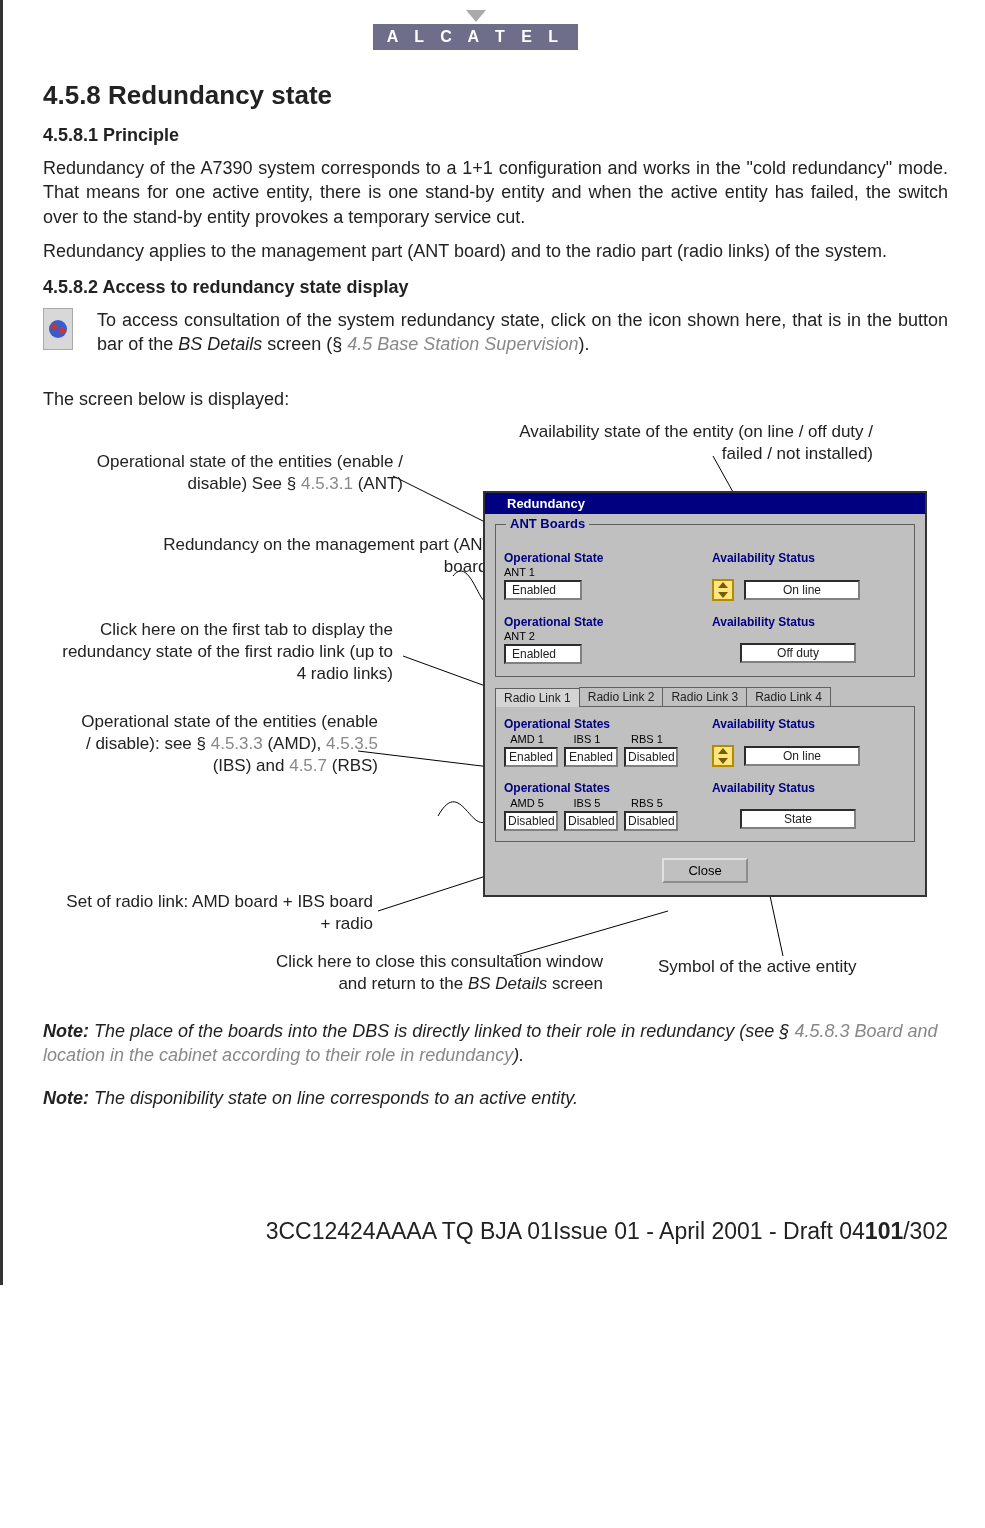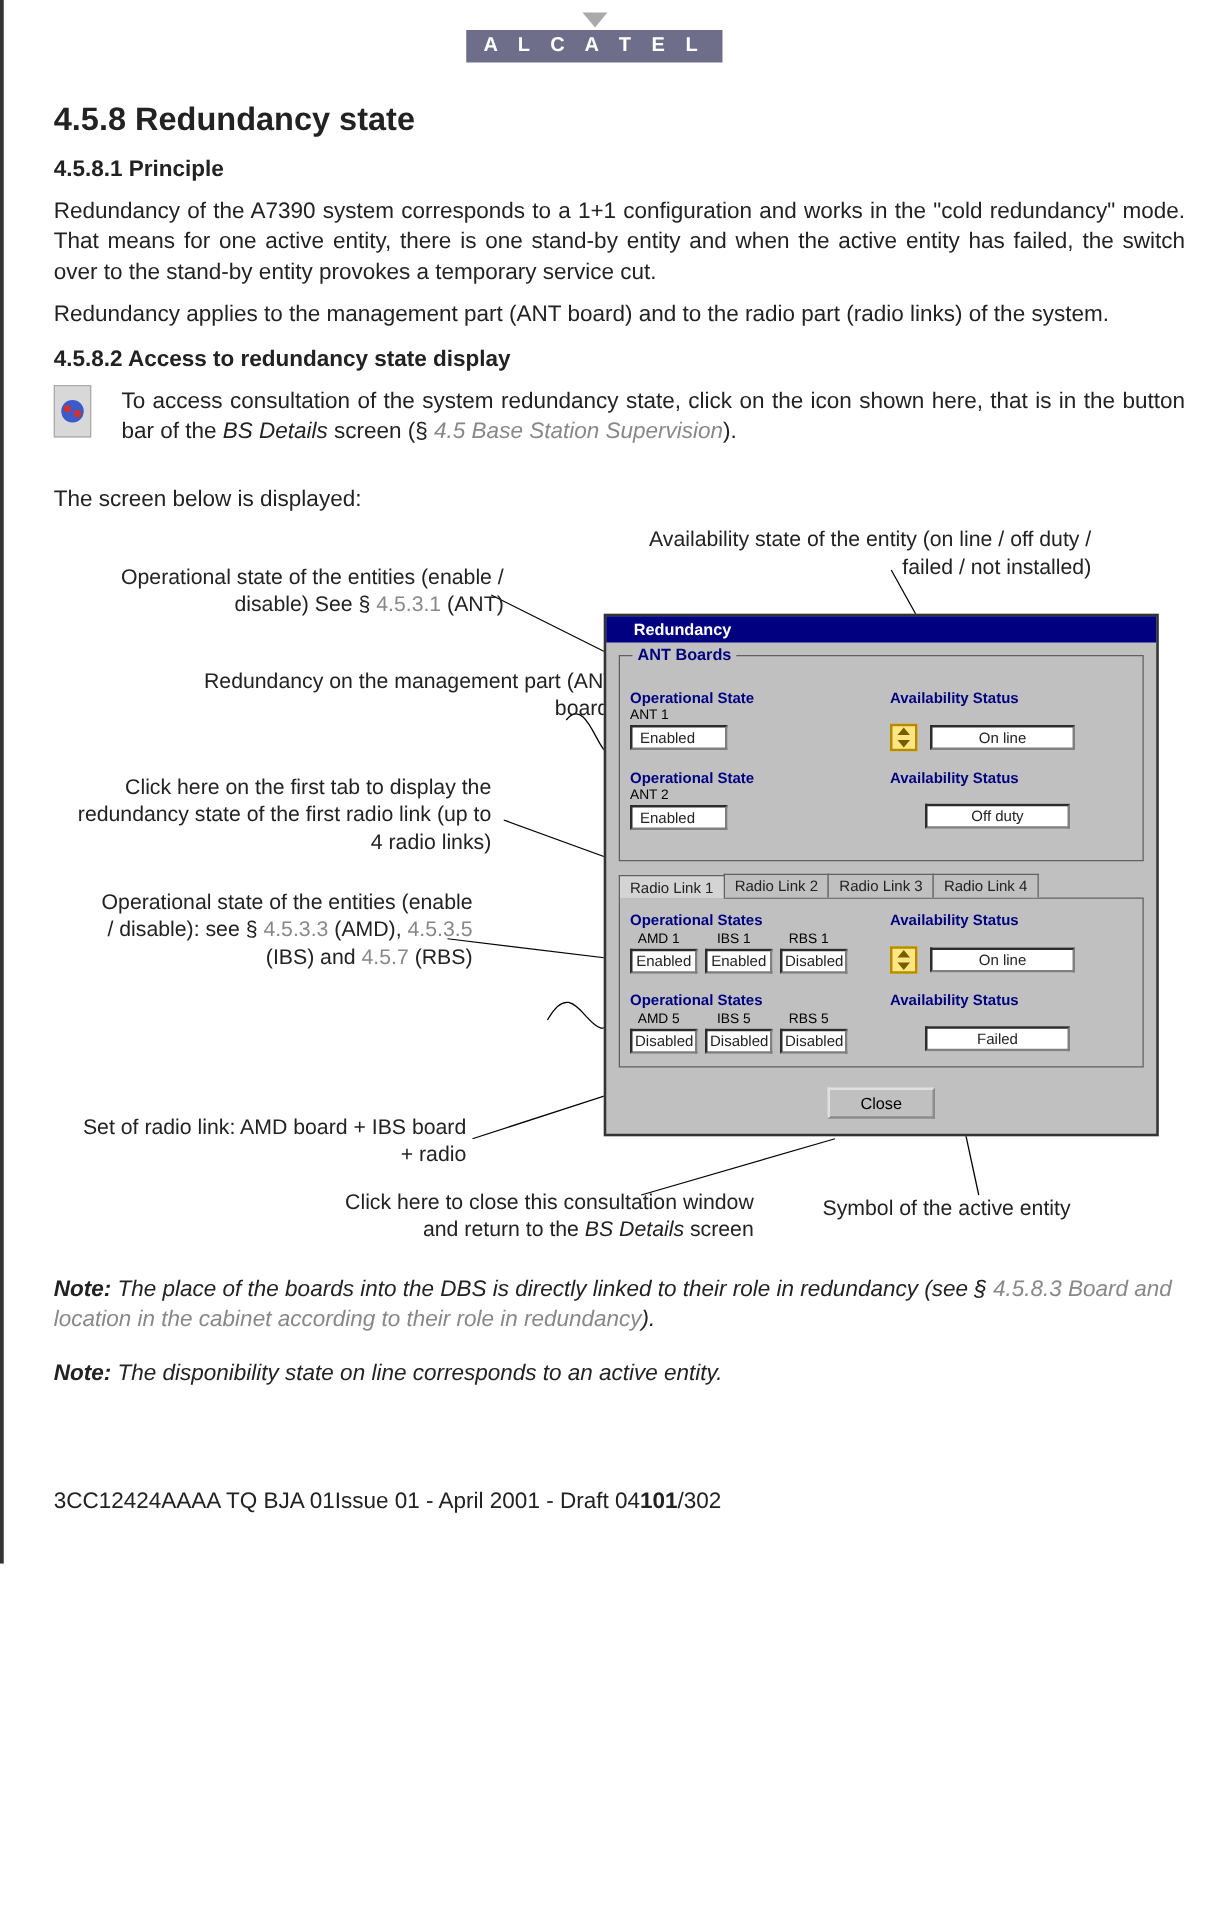--- a/index.html
+++ b/index.html
@@ -78,21 +78,21 @@
   .titlebar {
     background: #000080;
     color: #fff;
     font-weight: bold;
     padding: 3px 22px;
     font-size: 13px;
   }
   .groupbox {
     border: 1px solid #606060;
     margin: 10px;
-    padding: 26px 8px 24px 8px;
+    padding: 26px 8px 12px 8px;
     position: relative;
   }
   .group-title {
     position: absolute;
     top: -9px; left: 10px;
     background: #c0c0c0;
     color: #000080;
     font-weight: bold;
     padding: 0 4px;
     font-size: 13px;
@@ -159,23 +159,23 @@
     background: #c0c0c0;
     padding: 3px 24px;
     font-size: 13px;
     font-family: inherit;
   }
   svg.lines { position: absolute; left:0; top:0; pointer-events:none;}
   .note { margin-top: 18px;}
   .note .lead { font-weight: bold; font-style: italic;}
   .footer {
     display: flex;
-    justify-content: flex-start;
-    margin-top: 80px;
-    font-size: 18px;
+    justify-content: flex-end;
+    margin-top: 108px;
+    font-size: 23px;
   }
   .footer .pg b { font-weight: bold;}
 </style>
 </head>
 <body>
 
 <div class="page">
   <div class="brand">
     <div class="triangle-down"></div>
     <div class="brand-bar">A L C A T E L</div>
@@ -306,21 +306,21 @@
             <div class="triple">
               <div><div class="sub">AMD 5</div><div class="sunken">Disabled</div></div>
               <div><div class="sub">IBS 5</div><div class="sunken">Disabled</div></div>
               <div><div class="sub">RBS 5</div><div class="sunken">Disabled</div></div>
             </div>
           </div>
           <div class="col">
             <div class="lbl">Availability Status</div>
             <div class="avail">
               <div style="width:18px"></div>
-              <div class="sunken wide">Failed</div>
+              <div class="sunken wide">State</div>
             </div>
           </div>
         </div>
       </div>
 
       <div class="btnrow">
         <button class="winbtn">Close</button>
       </div>
     </div>
   </div>

